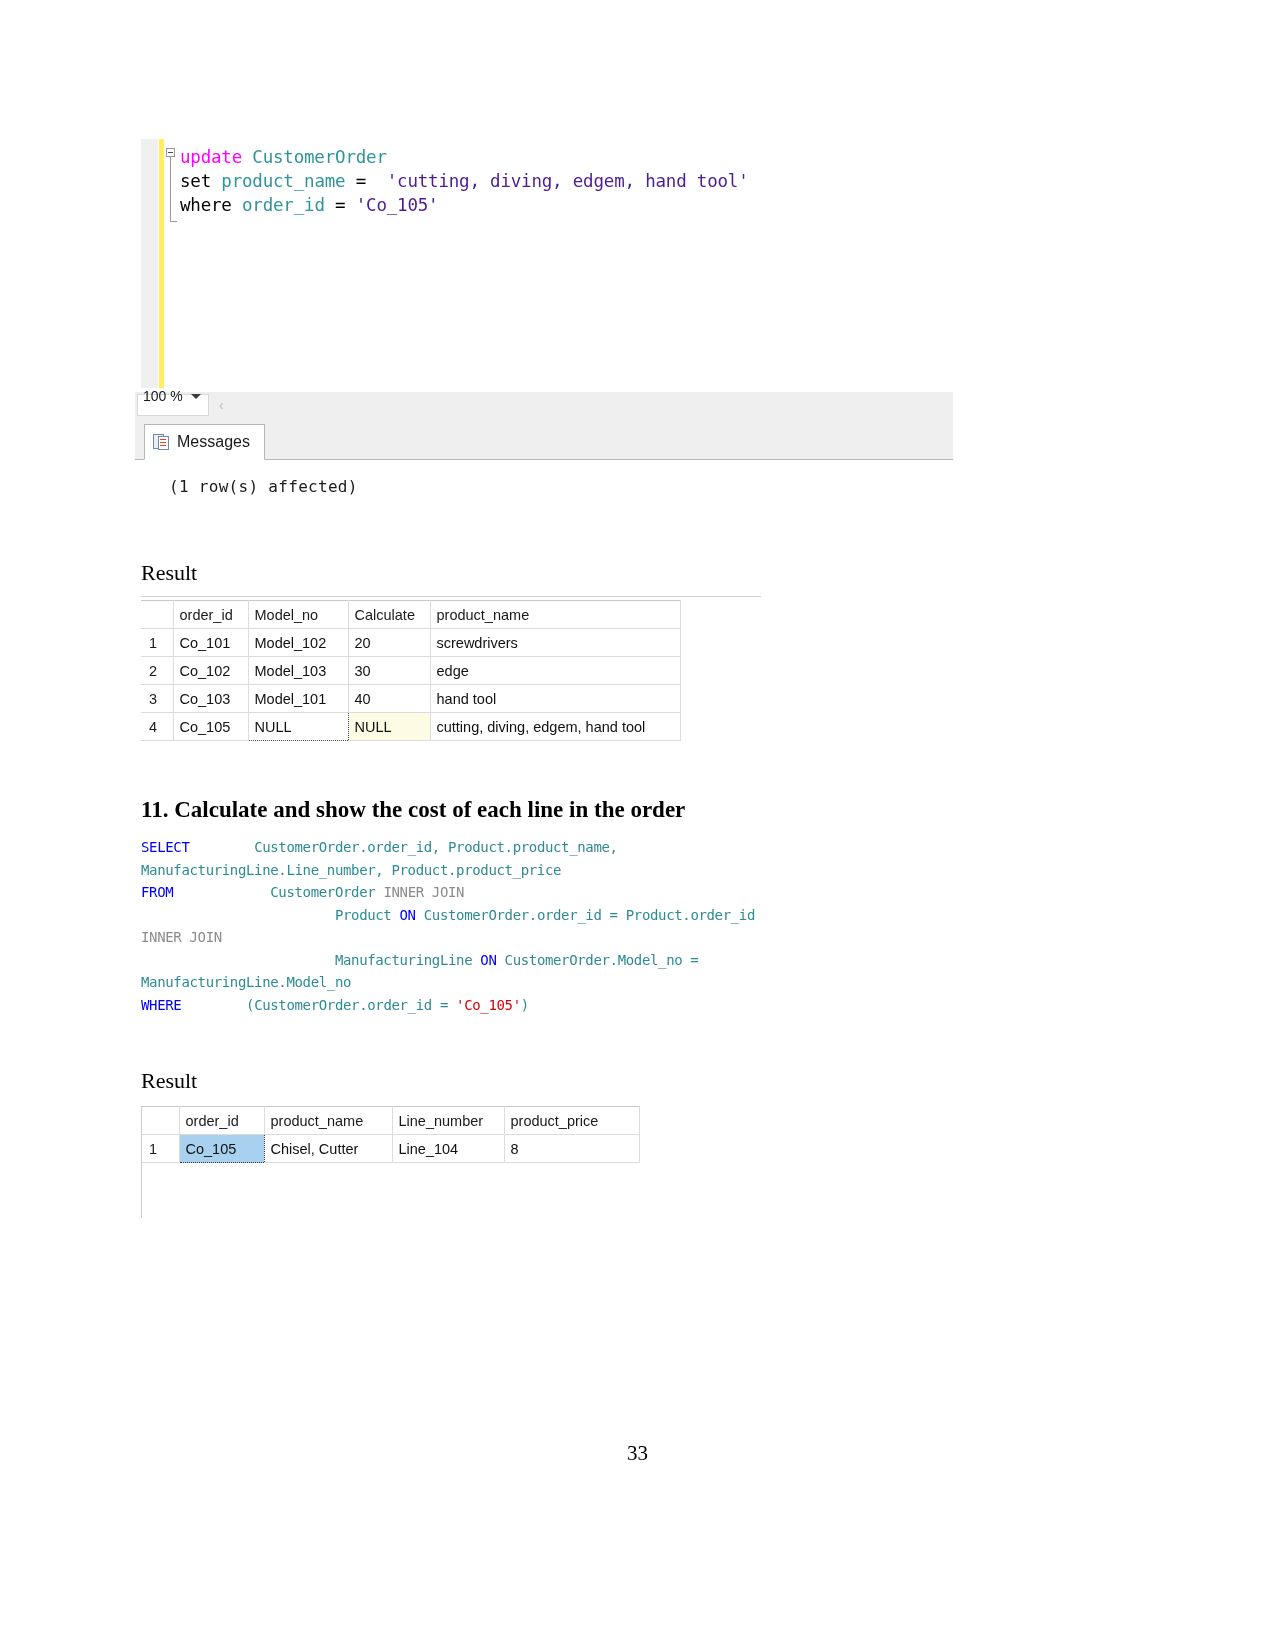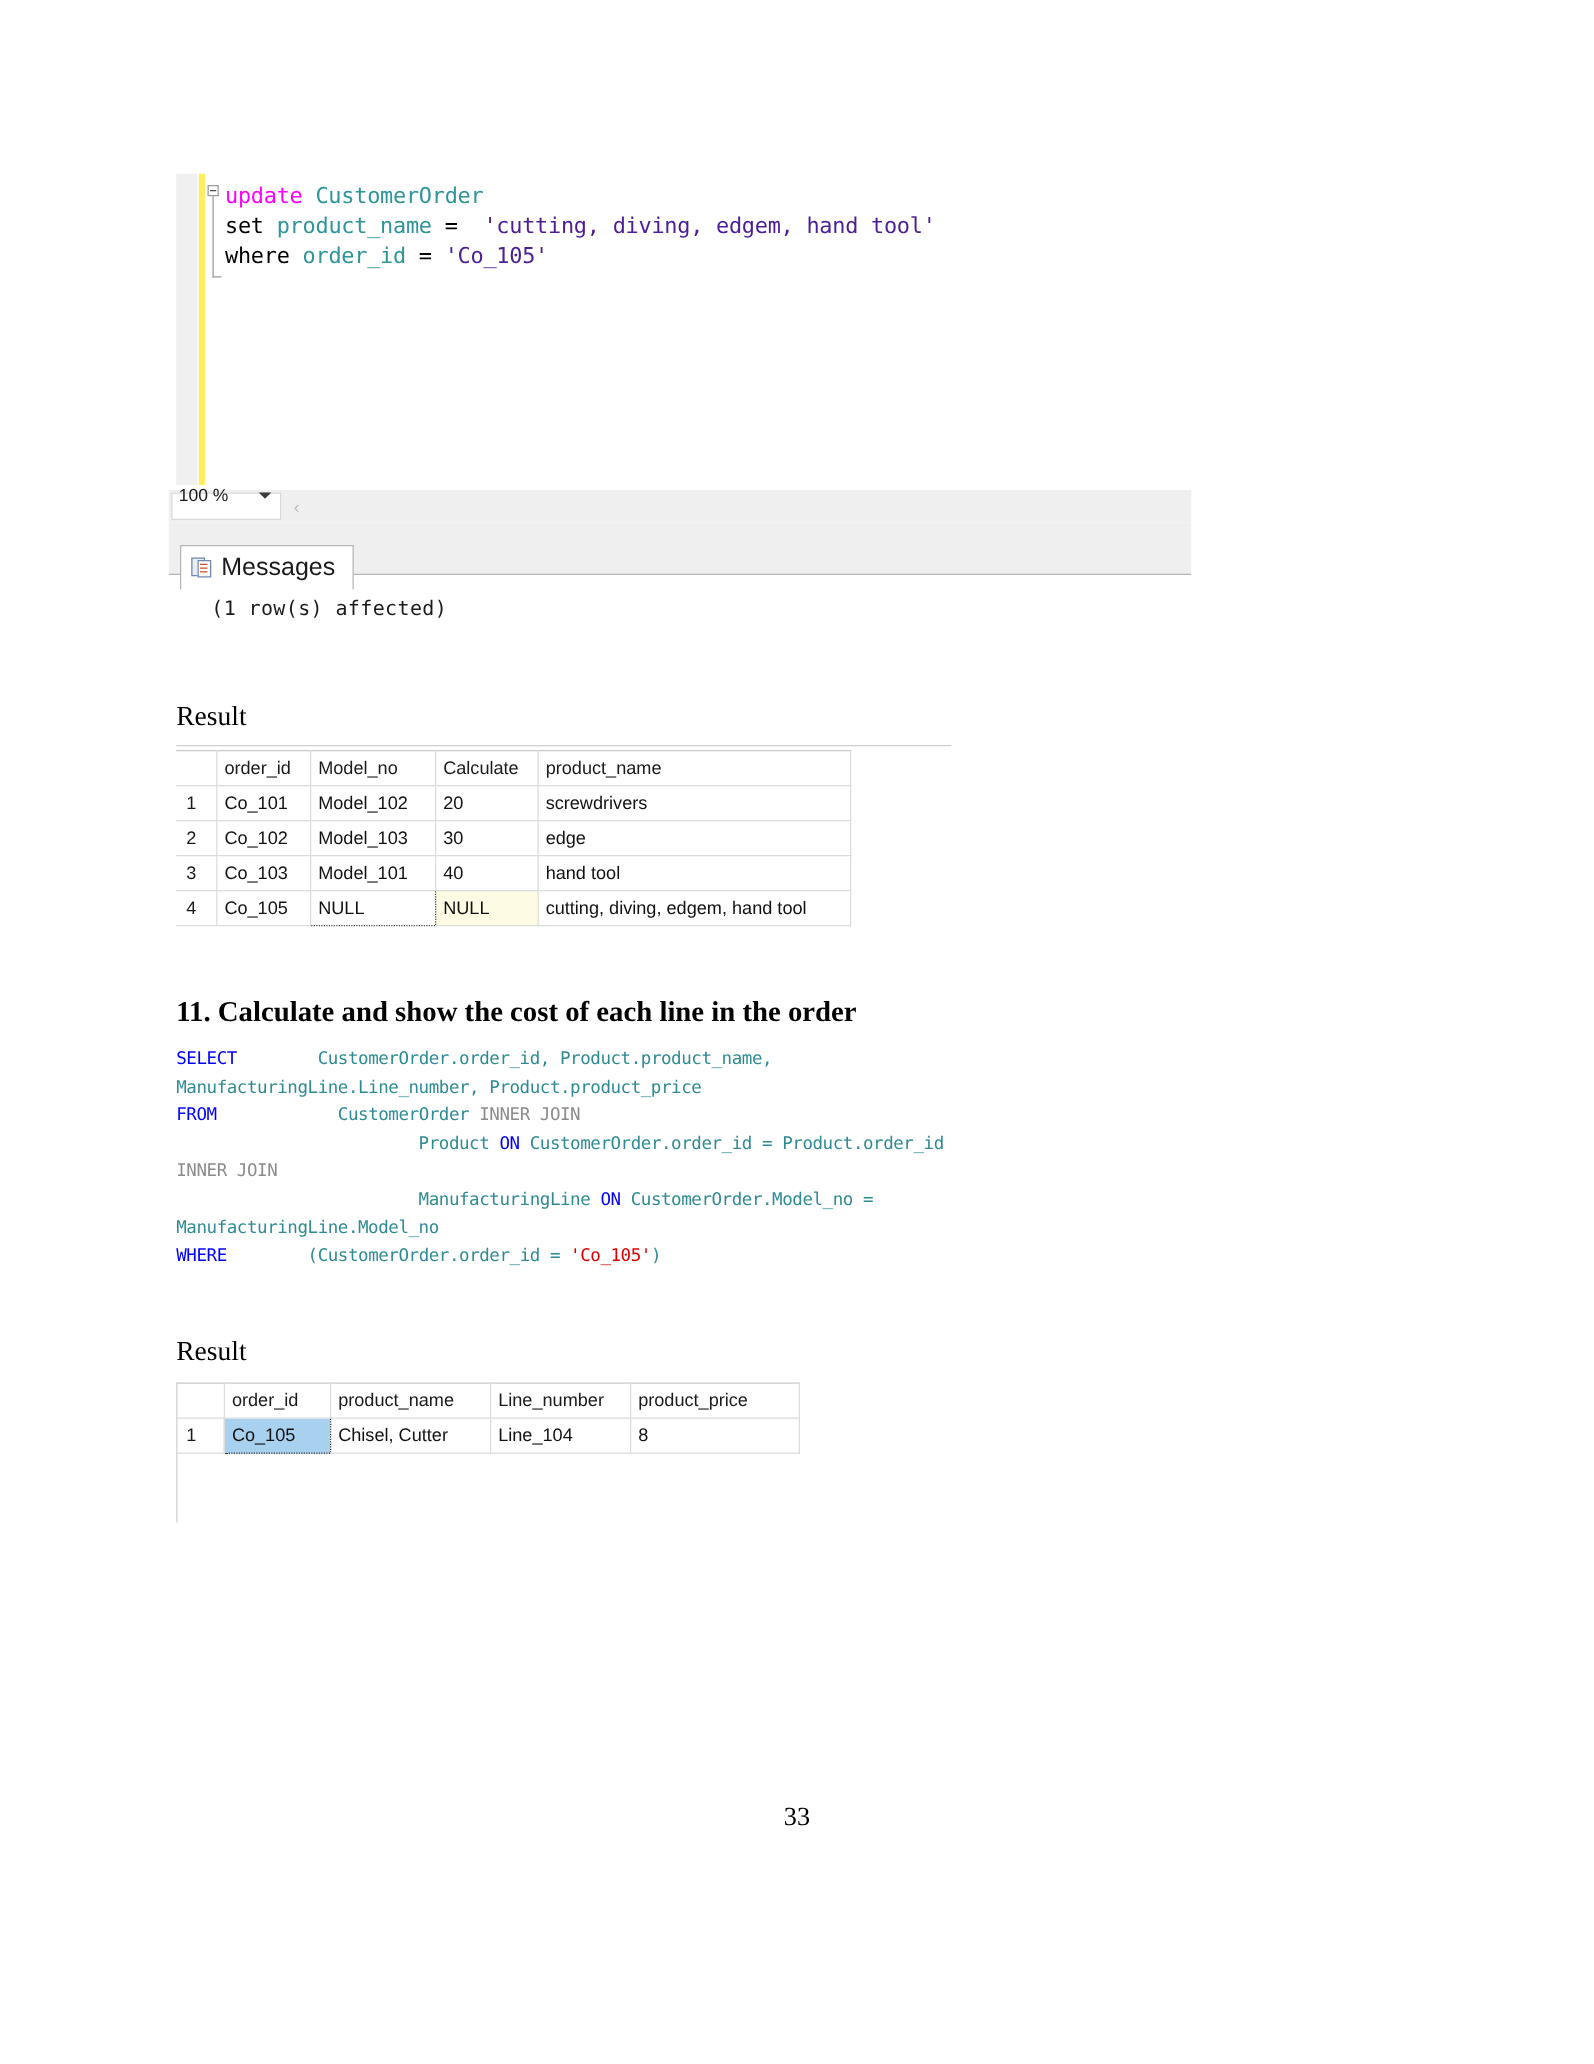--- a/index.html
+++ b/index.html
@@ -91,21 +91,21 @@
     position: absolute;
     left: 135px;
     top: 392px;
     width: 818px;
     height: 26px;
     background: #efefef;
     display: flex;
     align-items: center;
   }
   .zoom-box {
-    width: 88px;
+    width: 72px;
     height: 22px;
     background: #ffffff;
     border: 1px solid #d8d8d8;
     box-sizing: border-box;
     display: flex;
     align-items: center;
     justify-content: space-between;
     padding: 0 4px 18px 5px;
     margin-left: 2px;
     font-family: "Liberation Sans", sans-serif;
@@ -143,23 +143,22 @@
     top: 6px;
     height: 36px;
     box-sizing: border-box;
     background: #ffffff;
     border: 1px solid #b6b6b6;
     border-bottom: 1px solid #ffffff;
     display: flex;
     align-items: center;
     padding: 0 14px 0 8px;
     font-family: "Liberation Sans", sans-serif;
-    font-size: 20px;
+    font-size: 16px;
     color: #1a1a1a;
-    margin-top: 12px;
   }
   .msg-icon {
     width: 17px;
     height: 17px;
     margin-right: 7px;
     position: relative;
     flex: 0 0 17px;
   }
   .msg-icon .sheet {
     position: absolute;

